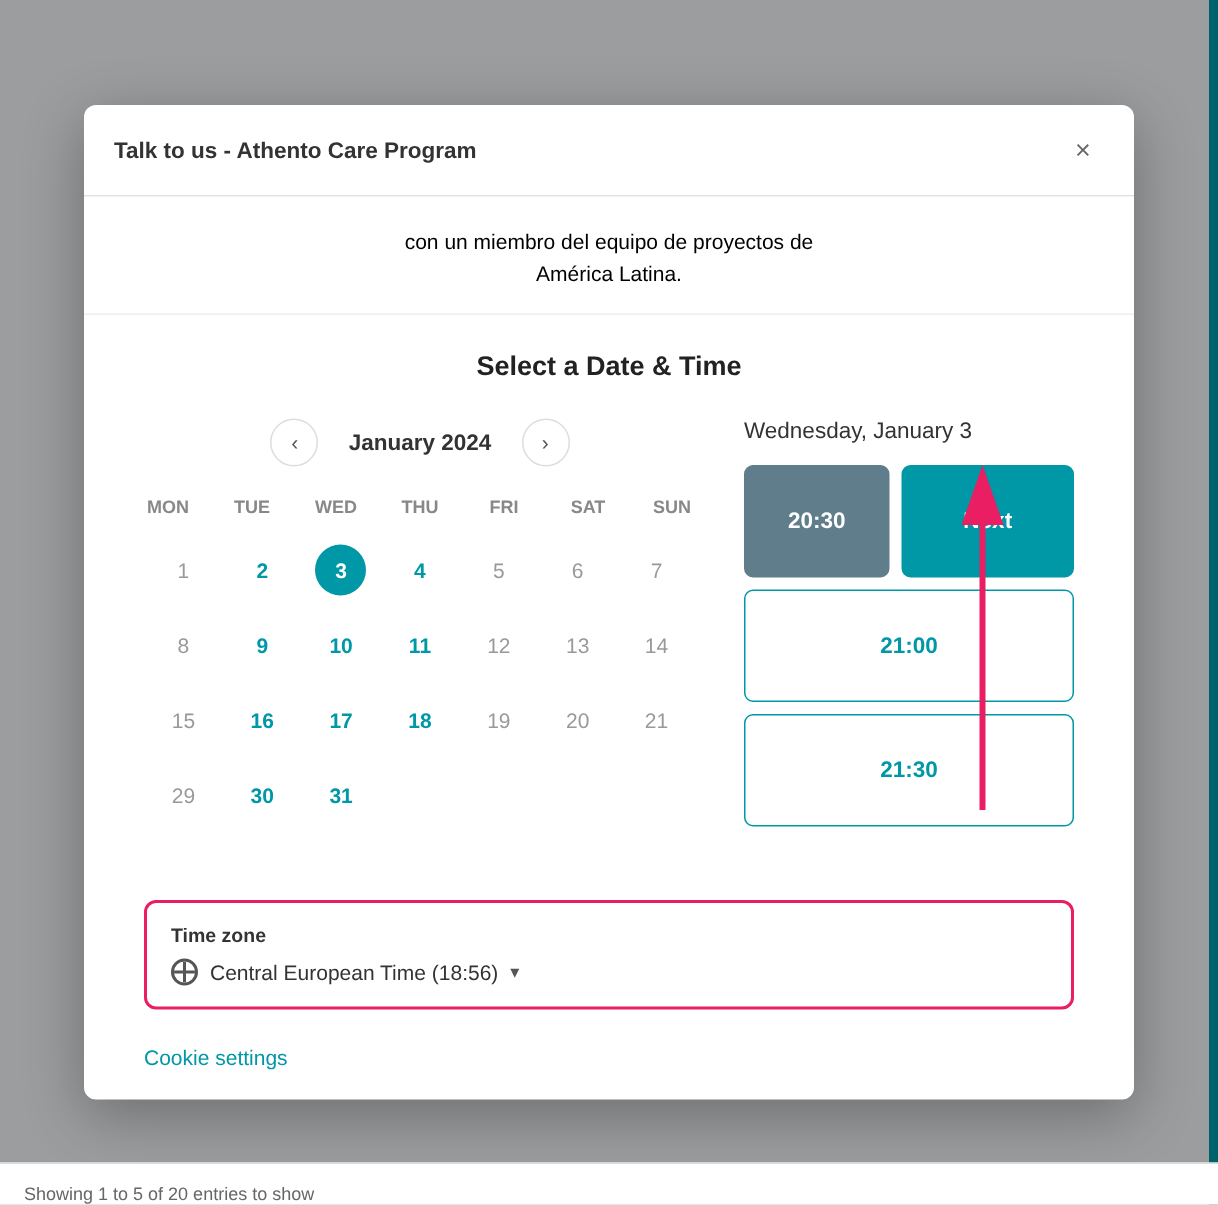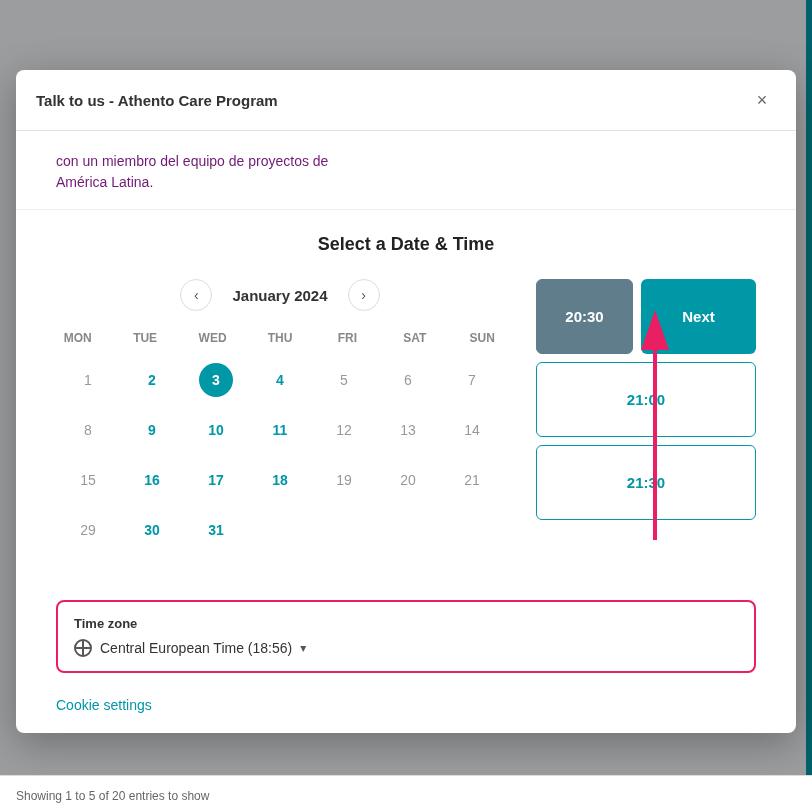--- a/index.html
+++ b/index.html
@@ -29,21 +29,21 @@
       inset: 0;
       background: rgba(0,0,0,0.35);
       display: flex;
       align-items: center;
       justify-content: center;
     }
 
     .modal {
       background: #fff;
       border-radius: 8px;
-      width: 780px;
+      width: 700px;
       max-height: 760px;
       overflow: hidden;
       box-shadow: 0 10px 40px rgba(0,0,0,0.3);
       display: flex;
       flex-direction: column;
     }
 
     .modal-header {
       display: flex;
       align-items: center;
@@ -74,25 +74,26 @@
 
     .modal-body {
       overflow-y: auto;
       flex: 1;
       padding: 0;
     }
 
     
     .top-text {
       padding: 20px 40px 16px;
-      color: #701a75;
+      color: #000000;
       font-size: 14px;
       line-height: 1.5;
       background: #fff;
       border-bottom: 1px solid #eee;
+      text-align: center;
     }
 
     
     .calendar-section {
       padding: 24px 40px;
       background: #fff;
     }
 
     .section-title {
       text-align: center;
@@ -435,20 +436,21 @@
                     <div class="cal-cell"><span class="cell-inner"></span></div>
                     <div class="cal-cell"><span class="cell-inner"></span></div>
                     <div class="cal-cell"><span class="cell-inner"></span></div>
                     <div class="cal-cell"><span class="cell-inner"></span></div>
                   </div>
                 </div>
             </div>
           </div>
 
           <div class="time-section">
+            <div class="time-date-label">Wednesday, January 3</div>
 
             <div class="time-slots">
 
               <div class="time-slot-row">
                 <div class="time-slot selected-time">20:30</div>
                 <button class="next-btn">Next</button>
               </div>
 
               <div class="time-slot">21:00</div>
               <div class="time-slot">21:30</div>

